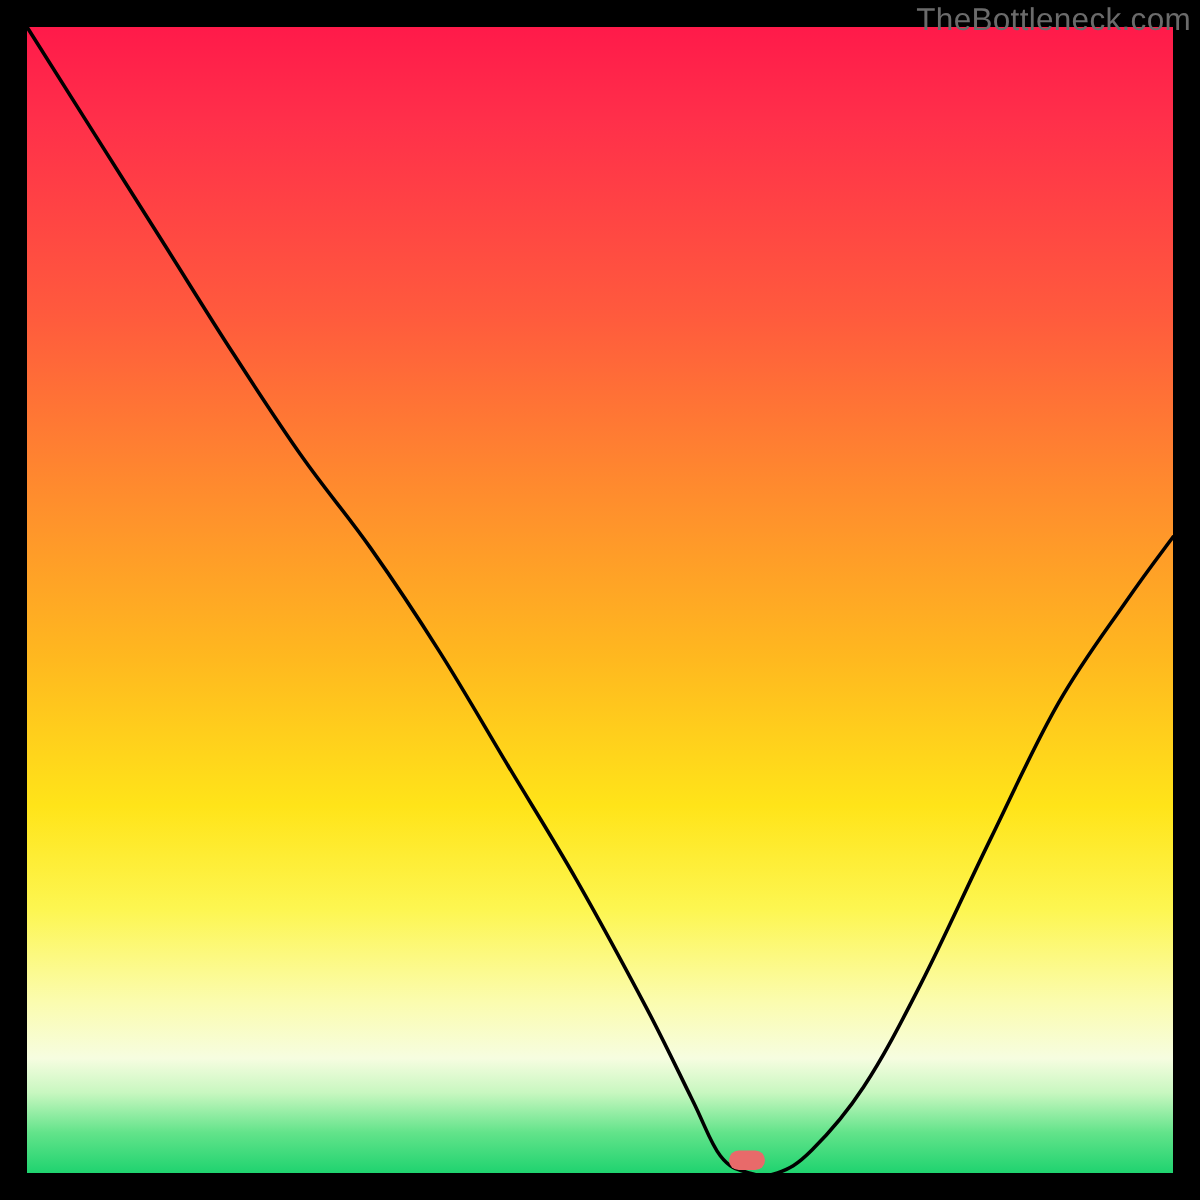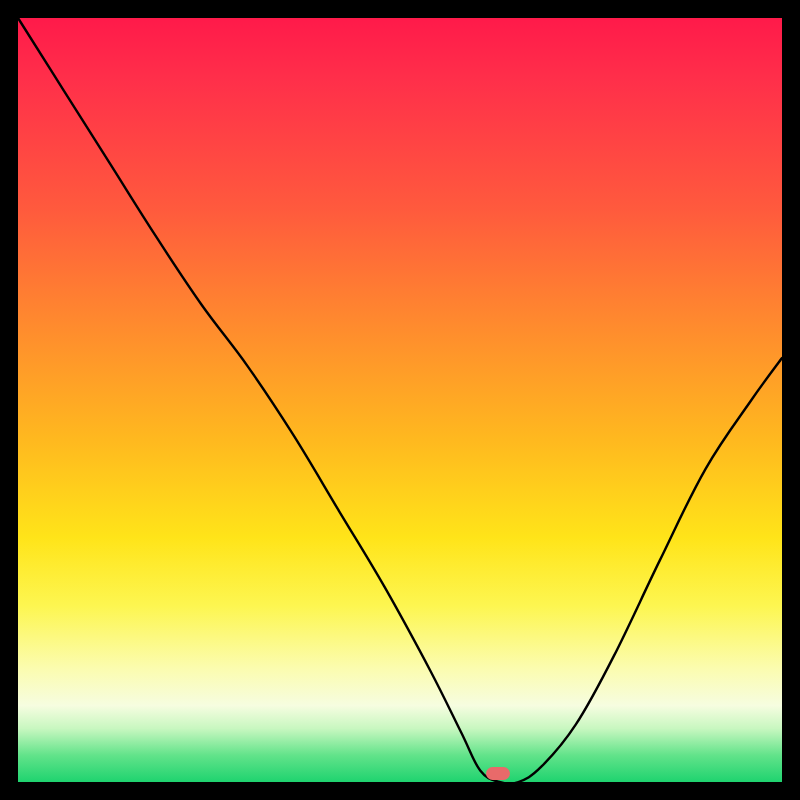--- a/index.html
+++ b/index.html
@@ -69,13 +69,14 @@
 </head>
 <body>
 
 <div class="frame">
   <div class="plot">
     <svg class="curve" viewBox="0 0 764 764" preserveAspectRatio="none">
       <path id="curve-path" d="M 0.0 0.0 C 8.3 13.1, 29.3 46.5, 45.8 72.6 C 62.3 98.7, 75.2 119.0, 91.7 145.2 C 108.2 171.3, 121.0 192.3, 137.5 217.7 C 154.0 243.2, 166.9 263.1, 183.4 286.5 C 199.9 309.9, 212.7 324.2, 229.2 347.6 C 245.7 371.0, 258.5 390.3, 275.0 416.4 C 291.5 442.5, 304.4 465.3, 320.9 492.8 C 337.4 520.3, 350.2 540.3, 366.7 569.2 C 383.2 598.1, 398.8 627.1, 412.6 653.2 C 426.3 679.3, 434.2 696.5, 443.1 714.3 C 452.1 732.2, 455.3 743.6, 462.2 752.5 C 469.1 761.5, 474.4 761.9, 481.3 764.0 C 488.2 766.1, 492.9 766.8, 500.4 764.0 C 508.0 761.2, 513.0 759.0, 523.3 748.7 C 533.7 738.4, 544.7 726.6, 557.7 706.7 C 570.8 686.8, 580.8 667.5, 595.9 637.9 C 611.0 608.4, 625.3 576.1, 641.8 542.4 C 658.3 508.7, 671.1 479.6, 687.6 450.8 C 704.1 421.9, 719.7 401.9, 733.4 382.0 C 747.2 362.1, 758.5 347.5, 764.0 340.0" fill="none" stroke="#000" stroke-width="2.4" stroke-linecap="round" stroke-linejoin="round"></path>
     </svg>
     <div class="marker" id="marker" style="left: 467.792px; top: 749.124px; background: rgb(232, 106, 106);"></div>
   </div>
+  <div class="watermark">TheBottleneck.com</div>
 </div>
 
 </body></html>

